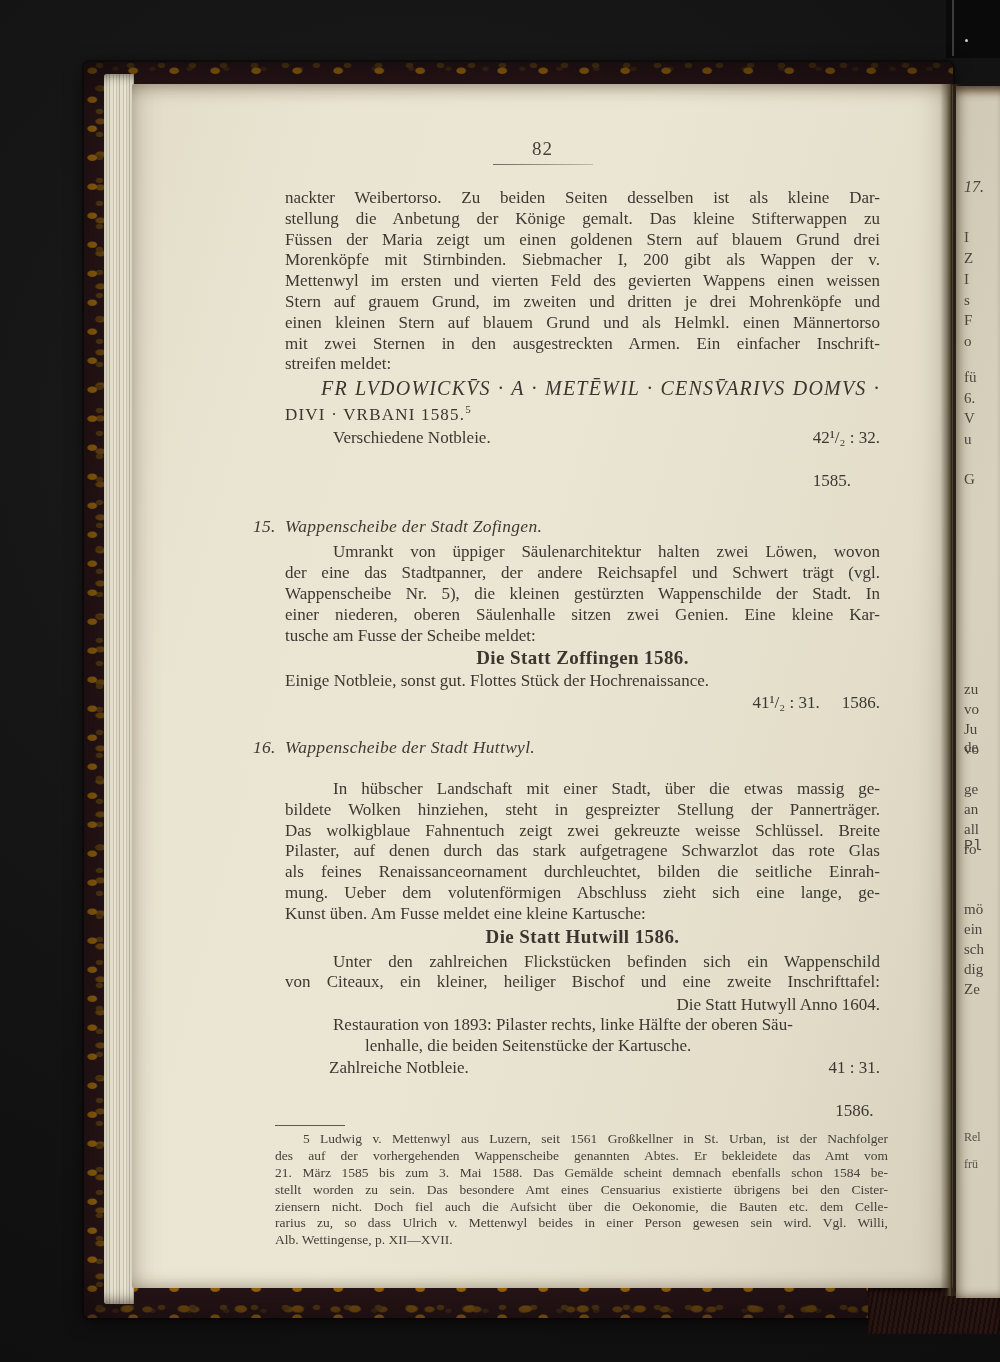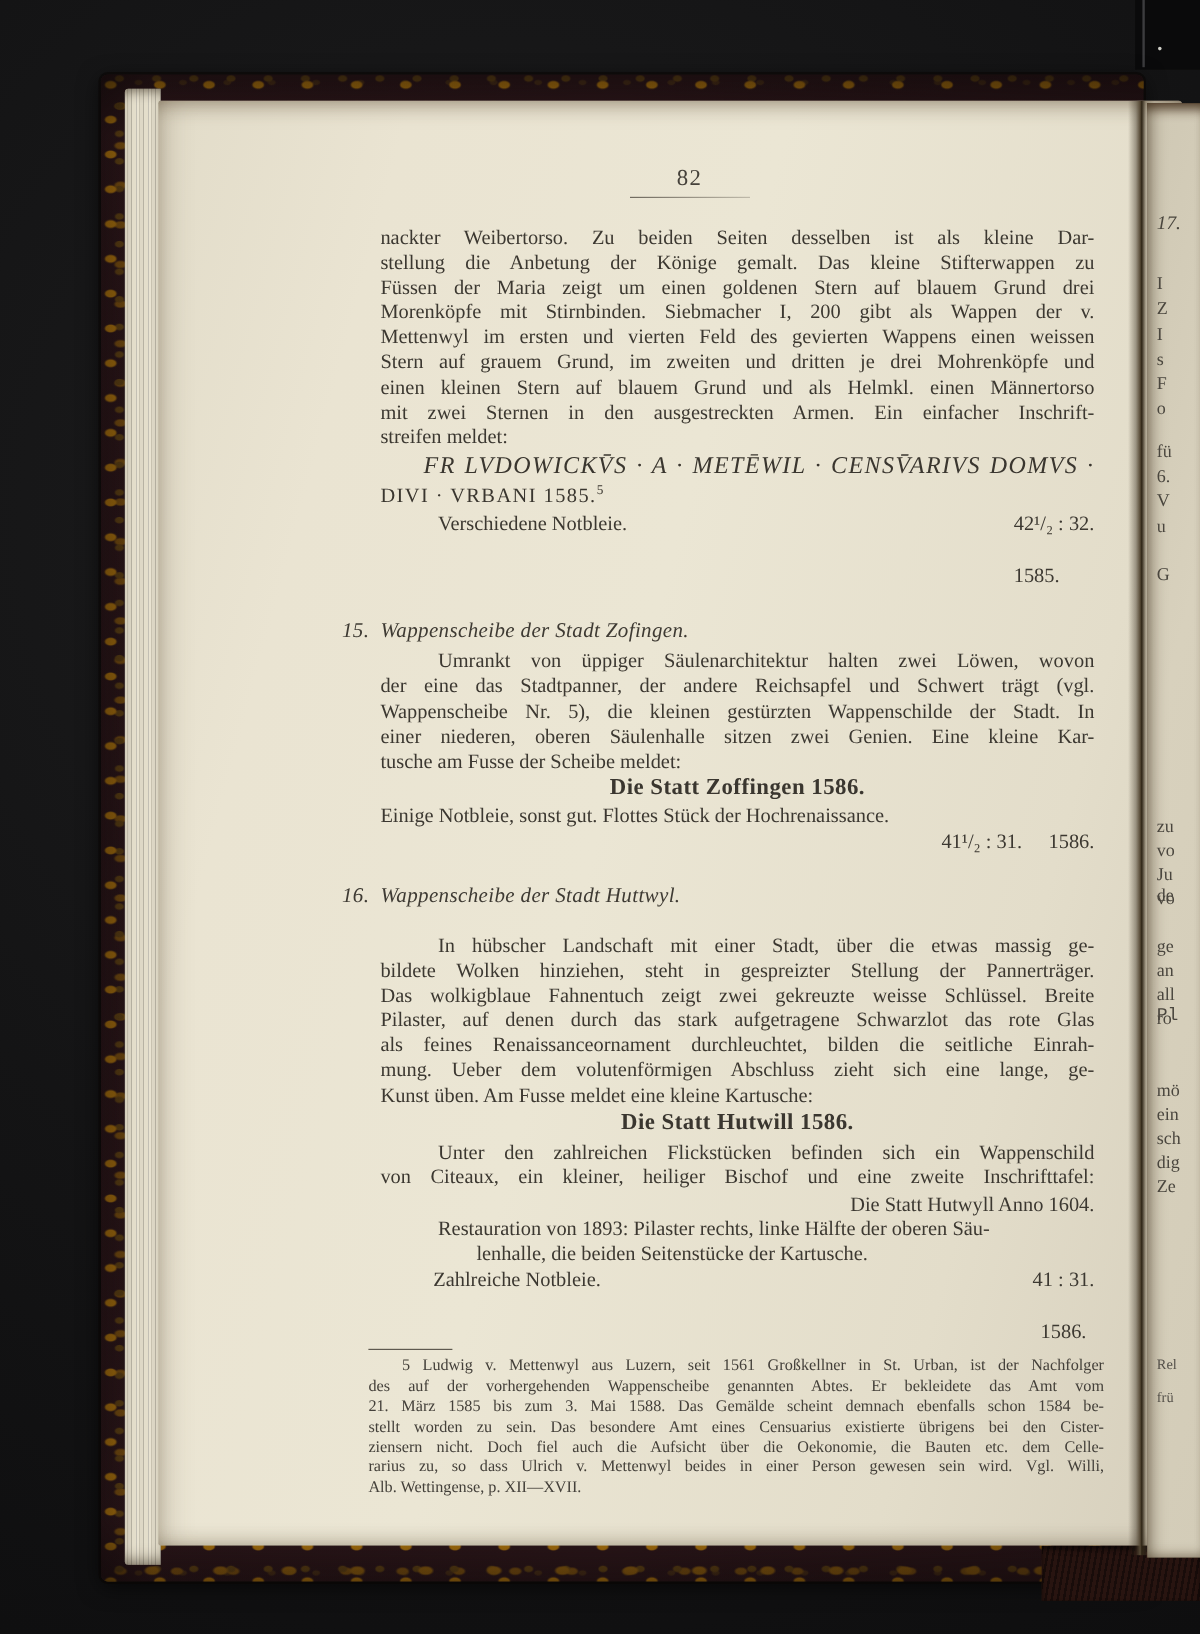--- a/index.html
+++ b/index.html
@@ -36,21 +36,21 @@
     border-radius:3px 0 0 3px;}
 
   
   .page-main{position:absolute;left:132px;top:84px;width:821px;height:1204px;
     background:linear-gradient(105deg,#e2dcc9 0%,#eae4d2 18%,#ebe6d4 45%,#e3ddca 78%,#d6cfbc 100%);
     box-shadow:inset 0 14px 20px -14px rgba(70,50,25,.55),
       inset 0 -12px 18px -13px rgba(70,55,30,.4),
       inset 20px 0 26px -18px rgba(85,70,45,.35),
       inset -24px 0 30px -20px rgba(80,65,45,.5);
     border-radius:2px 3px 3px 2px;
-    color:#3c3831;padding-left:32px;}
+    color:#3c3831;}
   .pagenum-wrap{margin-top:54px;text-align:center;}
   .pagenum{font-size:19px;letter-spacing:1px;color:#45413a;line-height:22px;}
   .pagenum-rule{width:100px;height:1px;margin:4px auto 0;
     background:linear-gradient(to right, rgba(70,64,55,.75), rgba(110,104,92,.35));}
   .body-col{margin:0 73px 0 153px;}
 
   .tline{font-size:17px;line-height:20.8px;text-align:justify;text-align-last:justify;}
   .tline.last{text-align-last:left;}
   .para{margin:0;}
   .p-top{margin-top:23px;}

